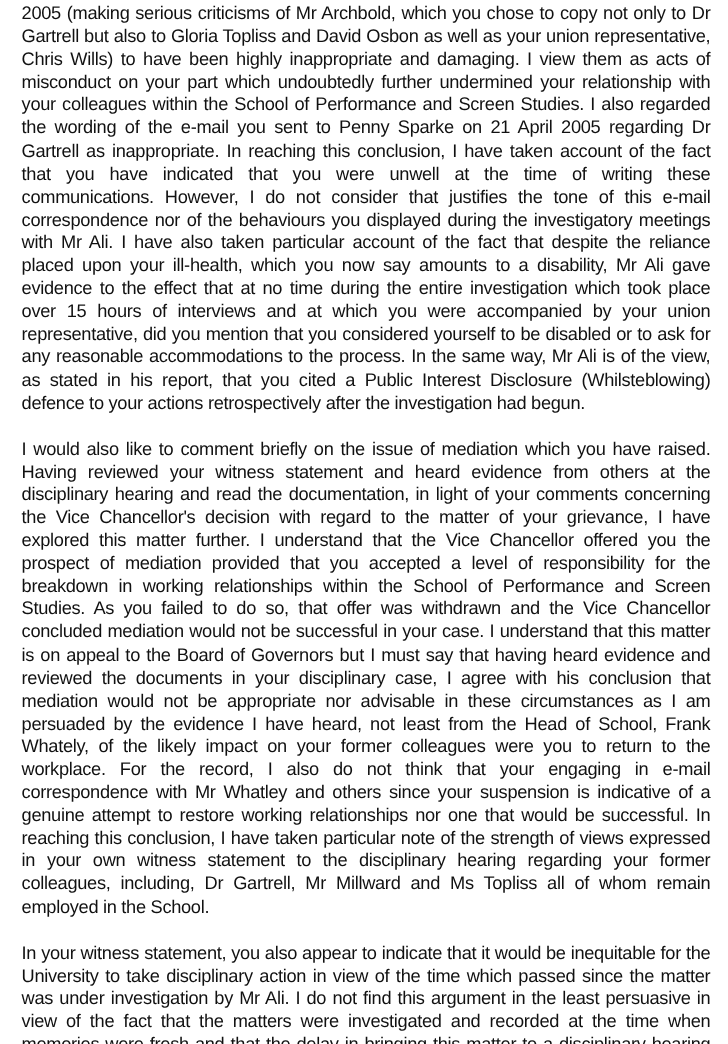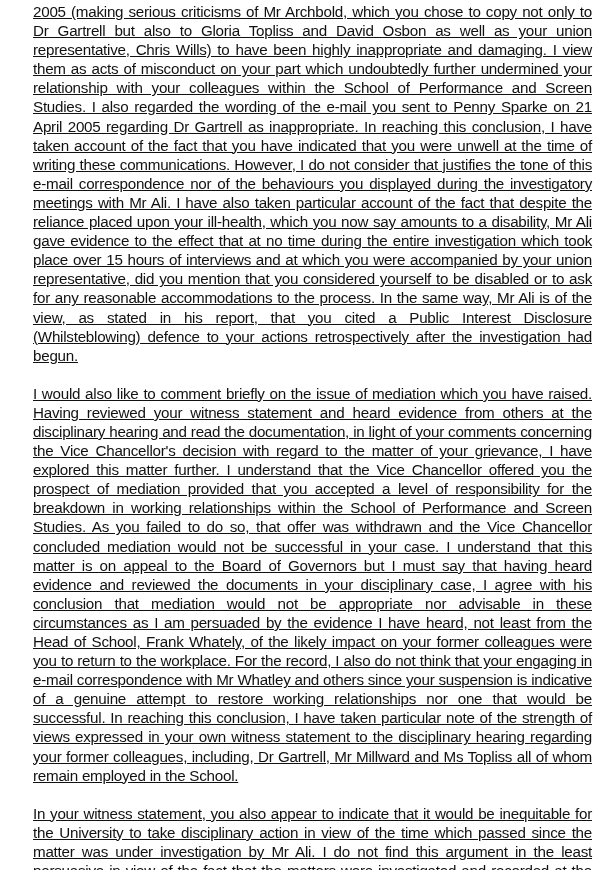--- a/index.html
+++ b/index.html
@@ -3,21 +3,21 @@
 <meta charset="utf-8">
 <style>
   html, body { margin:0; padding:0; background:#ffffff; }
   body { width:607px; height:870px; overflow:hidden; position:relative; }
   .page {
     position:absolute; left:17px; top:2px; width:575px;
     font-family:"Liberation Sans", sans-serif;
     font-size:15.2px; line-height:19.1px; color:#111;
     letter-spacing:-0.25px;
   }
-  .para { margin:0 0 19px 16px; text-align:justify;text-decoration:underline; }
+  .para { margin:0 0 19px 1px; text-align:justify; }
   .para:last-child { margin-bottom:0; }
 </style>
 </head>
 <body>
 
 <div class="page">
   <p class="para">2005 (making serious criticisms of Mr Archbold, which you chose to copy not only to Dr Gartrell but also to Gloria Topliss and David Osbon as well as your union representative, Chris Wills) to have been highly inappropriate and damaging.  I view them as acts of misconduct on your part which undoubtedly further undermined your relationship with your colleagues within the School of Performance and Screen Studies.  I also regarded the wording of the e-mail you sent to Penny Sparke on 21 April 2005 regarding Dr Gartrell as inappropriate.  In reaching this conclusion, I have taken account of the fact that you have indicated that you were unwell at the time of writing these communications.  However, I do not consider that justifies the tone of this e-mail correspondence nor of the behaviours you displayed during the investigatory meetings with Mr Ali.  I have also taken particular account of the fact that despite the reliance placed upon your ill-health, which you now say amounts to a disability, Mr Ali gave evidence to the effect that at no time during the entire investigation which took place over 15 hours of interviews and at which you were accompanied by your union representative, did you mention that you considered yourself to be disabled or to ask for any reasonable accommodations to the process.  In the same way, Mr Ali is of the view, as stated in his report, that you cited a Public Interest Disclosure (Whilsteblowing) defence to your actions retrospectively after the investigation had begun.</p>
   <p class="para">I would also like to comment briefly on the issue of mediation which you have raised.  Having reviewed your witness statement and heard evidence from others at the disciplinary hearing and read the documentation, in light of your comments concerning the Vice Chancellor's decision with regard to the matter of your grievance, I have explored this matter further.  I understand that the Vice Chancellor offered you the prospect of mediation provided that you accepted a level of responsibility for the breakdown in working relationships within the School of Performance and Screen Studies.  As you failed to do so, that offer was withdrawn and the Vice Chancellor concluded mediation would not be successful in your case.  I understand that this matter is on appeal to the Board of Governors but I must say that having heard evidence and reviewed the documents in your disciplinary case, I agree with his conclusion that mediation would not be appropriate nor advisable in these circumstances as I am persuaded by the evidence I have heard, not least from the Head of School, Frank Whately, of the likely impact on your former colleagues were you to return to the workplace.  For the record, I also do not think that your engaging in e-mail correspondence with Mr Whatley and others since your suspension is indicative of a genuine attempt to restore working relationships nor one that would be successful. In reaching this conclusion, I have taken particular note of the strength of views expressed in your own witness statement to the disciplinary hearing regarding your former colleagues, including, Dr Gartrell, Mr Millward and Ms Topliss all of whom remain employed in the School.</p>
   <p class="para">In your witness statement, you also appear to indicate that it would be inequitable for the University to take disciplinary action in view of the time which passed since the matter was under investigation by Mr Ali.  I do not find this argument in the least persuasive in view of the fact that the matters were investigated and recorded at the time when memories were fresh and that the delay in bringing this matter to a disciplinary hearing has been caused primarily by your absences in the United States and your various requests to postpone the disciplinary hearing either to deal with grievance matters or to take account of your ill-health.  I am also mindful of the fact that the investigatory meetings with Mr Ali ceased because you chose not to continue.</p>
 

